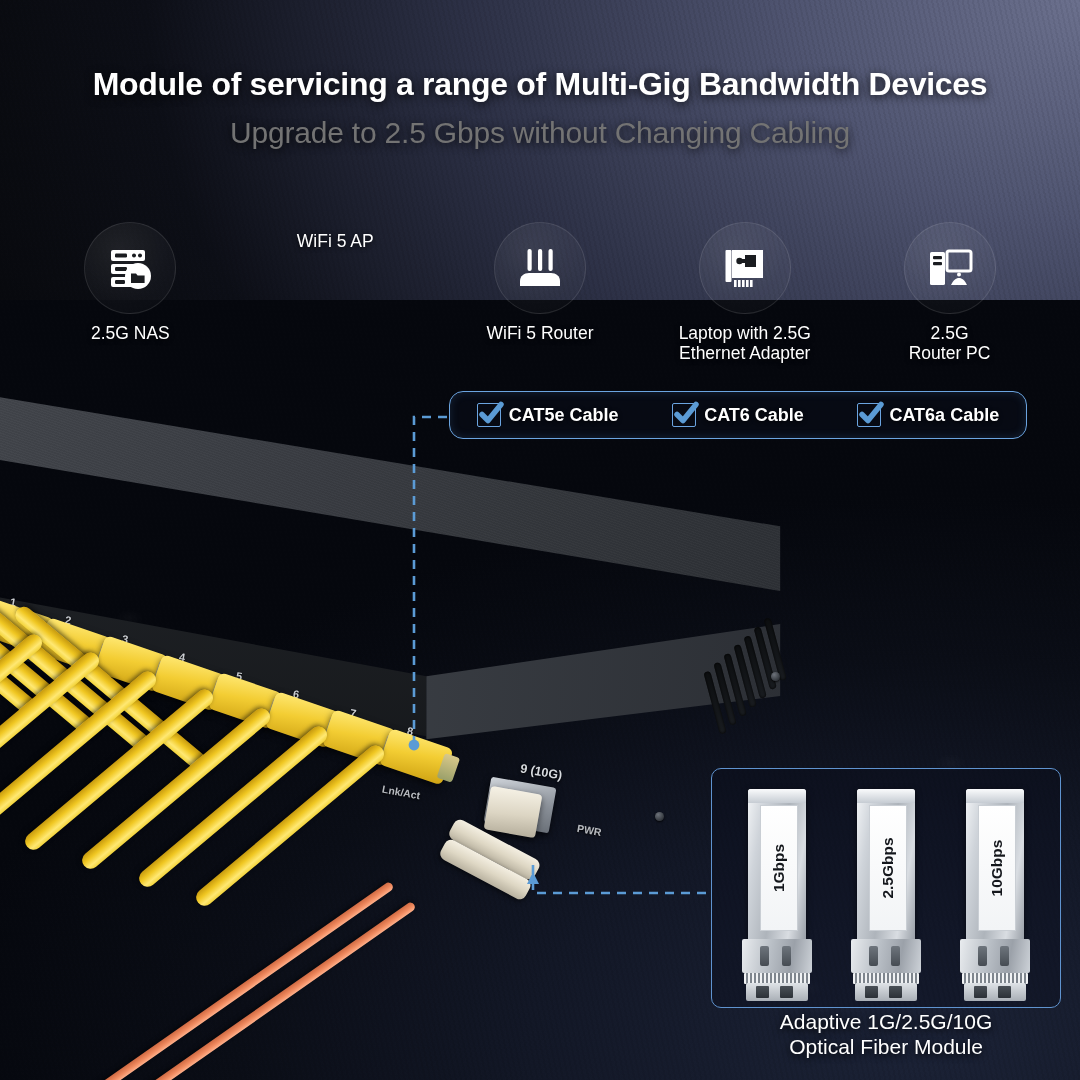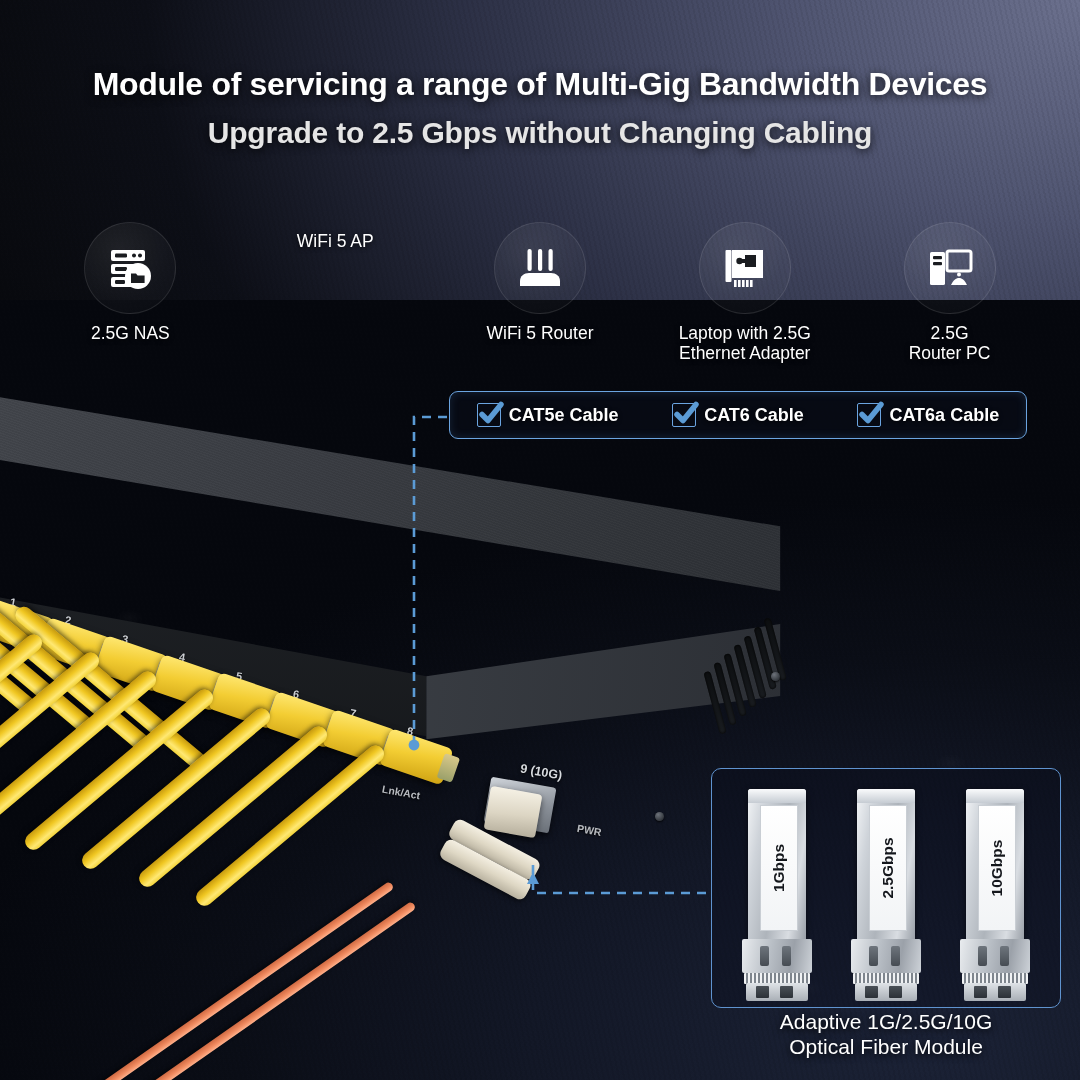--- a/index.html
+++ b/index.html
@@ -35,38 +35,38 @@
       radial-gradient(34px 18px at 35% 72%, rgba(255,255,255,.035), transparent 70%),
       radial-gradient(24px 13px at 75% 86%, rgba(255,255,255,.04), transparent 70%),
       radial-gradient(20px 12px at 48% 45%, rgba(255,255,255,.035), transparent 70%);
   }
 
   
   .headline{position:absolute;left:0;right:0;top:66px;text-align:center;
     font-size:32px;font-weight:bold;color:#fff;letter-spacing:-.3px;
     text-shadow:0 2px 10px rgba(0,0,0,.85);}
   .subhead{position:absolute;left:0;right:0;top:116px;text-align:center;
-    font-size:30px;font-weight:700;color:#e5e5e5;letter-spacing:-.2px;
+    font-size:30px;font-weight:400;color:#737373;letter-spacing:-.2px;
     text-shadow:0 2px 10px rgba(0,0,0,.85);}
 
   
   .devrow{position:absolute;left:28px;top:222px;width:1024px;height:140px;
     display:flex;align-items:flex-start;}
   .dev{flex:1;display:flex;flex-direction:column;align-items:center;}
   .badge{width:90px;height:90px;border-radius:50%;
     background:radial-gradient(circle at 38% 30%, rgba(255,255,255,.085), rgba(255,255,255,.035) 60%, rgba(255,255,255,.02) 100%);
     border:1px solid rgba(255,255,255,.10);
     display:flex;align-items:center;justify-content:center;}
   .badge svg{display:block;}
   .dev-label{margin-top:9px;text-align:center;color:#fff;font-size:17.5px;
     line-height:1.17;text-shadow:0 1px 5px rgba(0,0,0,.8);white-space:pre-line;}
 
   
   .cat-panel{position:absolute;left:449px;top:391px;width:576px;height:46px;
-    border:1.6px solid #6ba4e0;border-radius:9px;
+    border:1.6px solid #6ba4e0;border-radius:14px;
     background:rgba(10,16,30,.40);
     display:flex;align-items:center;justify-content:space-around;
     box-shadow:0 0 10px rgba(90,150,220,.18) inset;}
   .cat-item{display:flex;align-items:center;gap:8px;}
   .cbox{width:22px;height:22px;border:1.6px solid #6ba4e0;border-radius:2px;position:relative;flex:none;}
   .cbox svg{position:absolute;left:-2px;top:-5px;}
   .cat-text{color:#fff;font-size:18px;font-weight:bold;text-shadow:0 1px 4px rgba(0,0,0,.9);}
 
   
   .switch-wrap{position:absolute;left:-40px;top:360px;width:920px;height:520px;}

